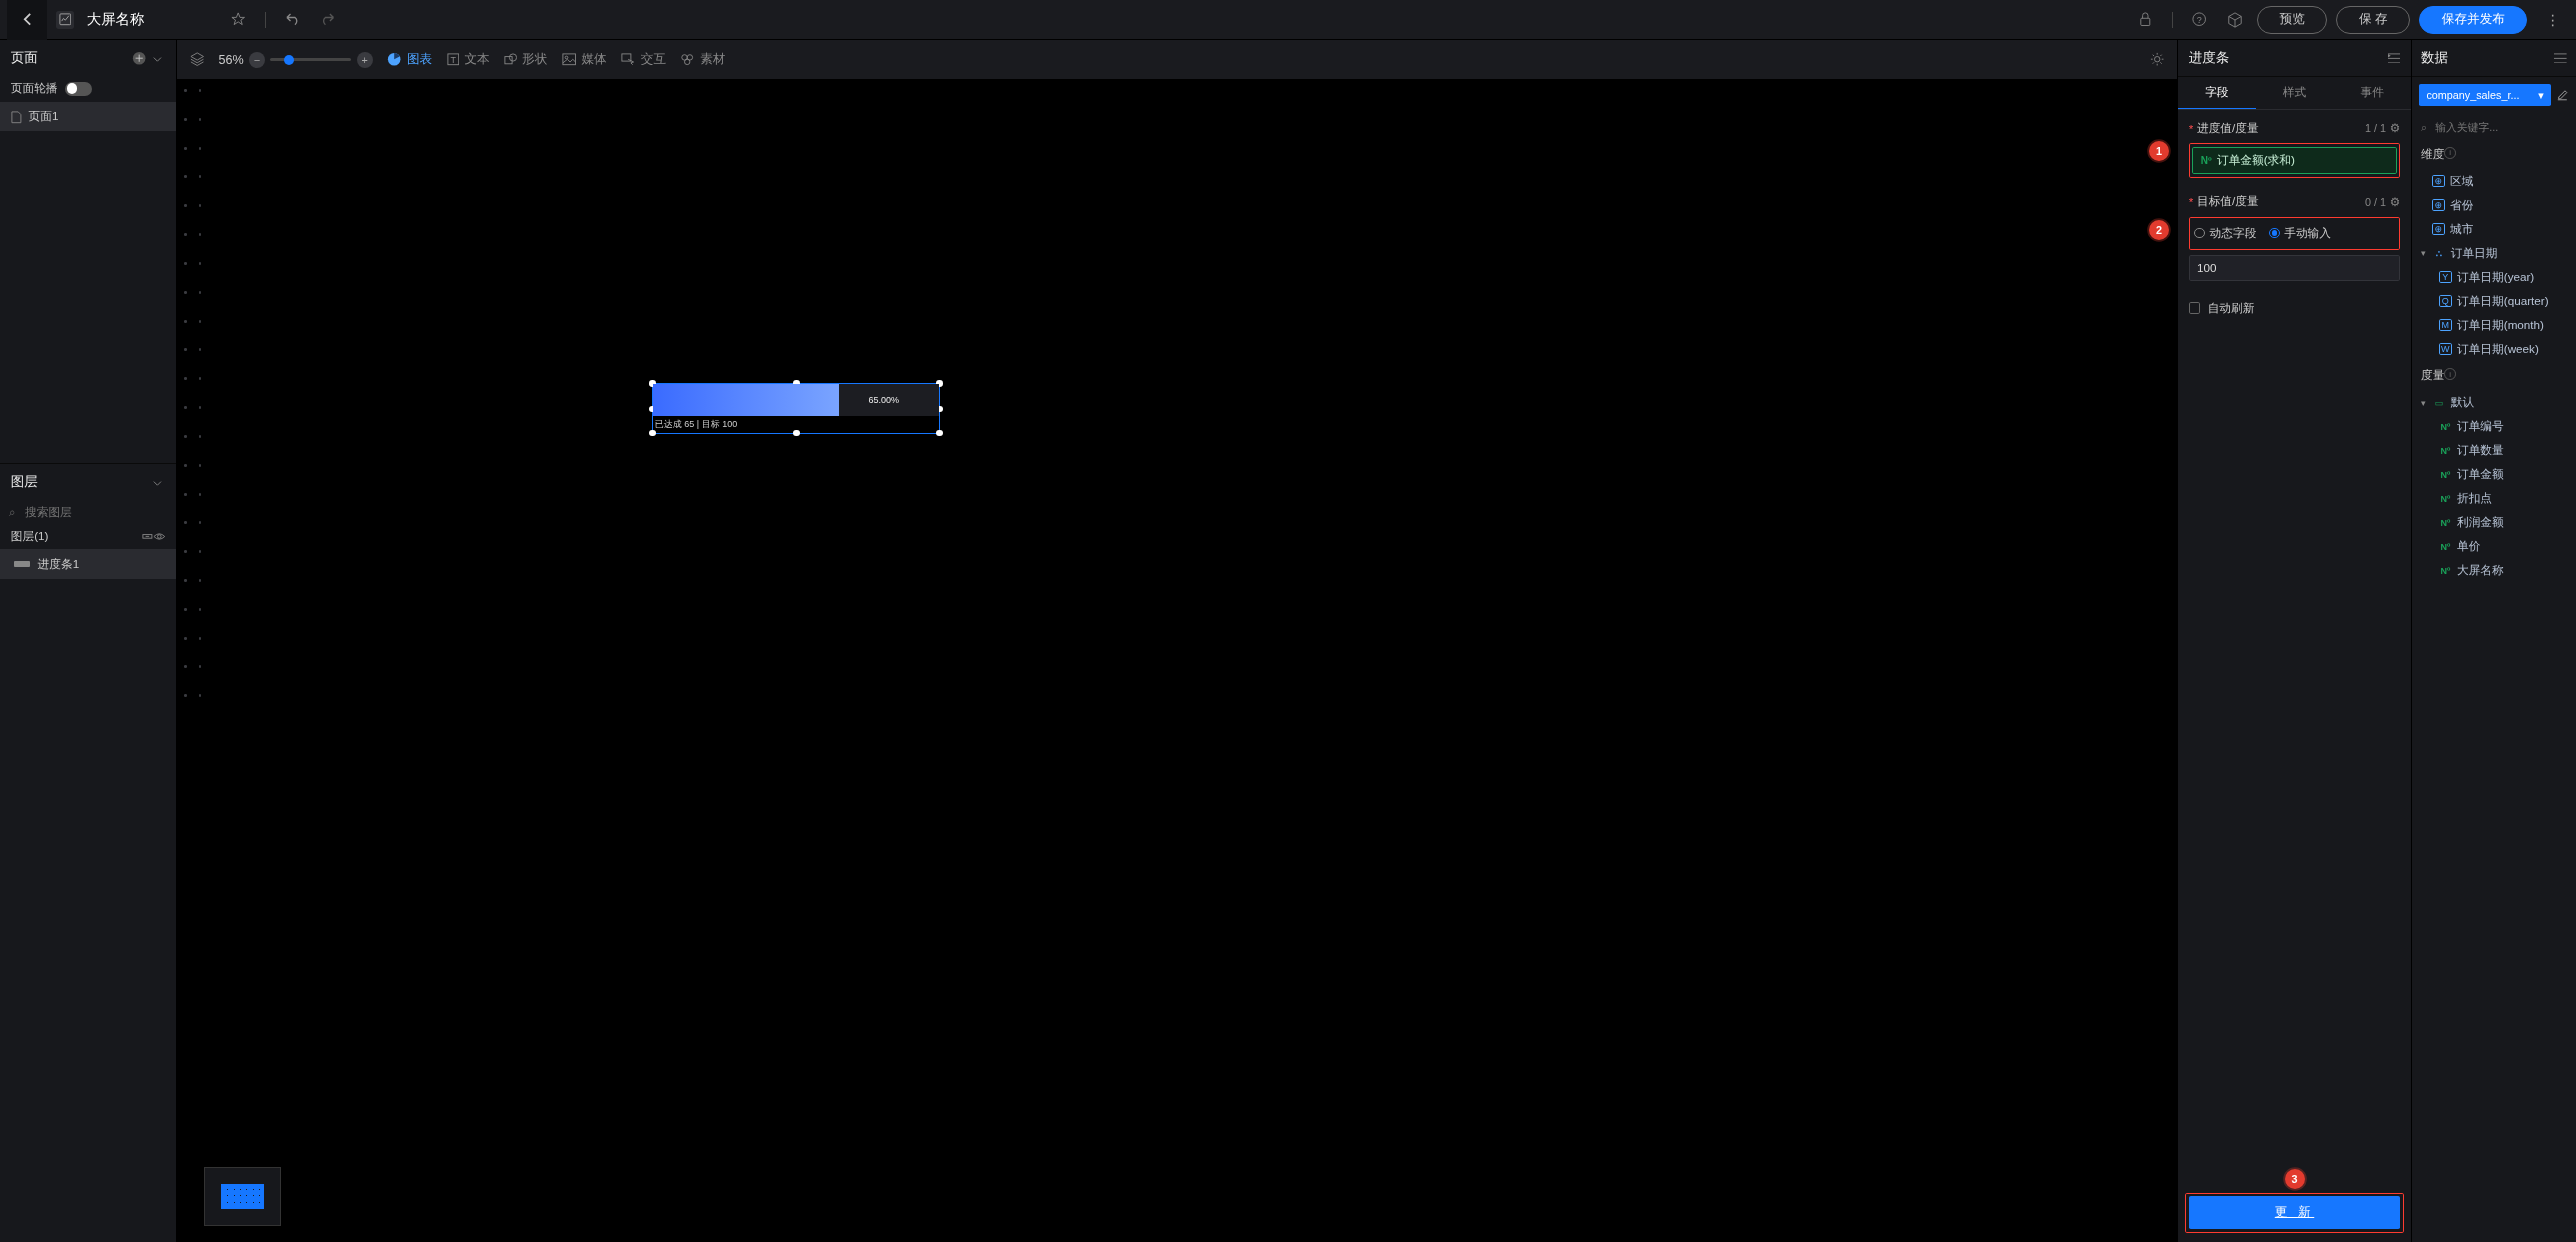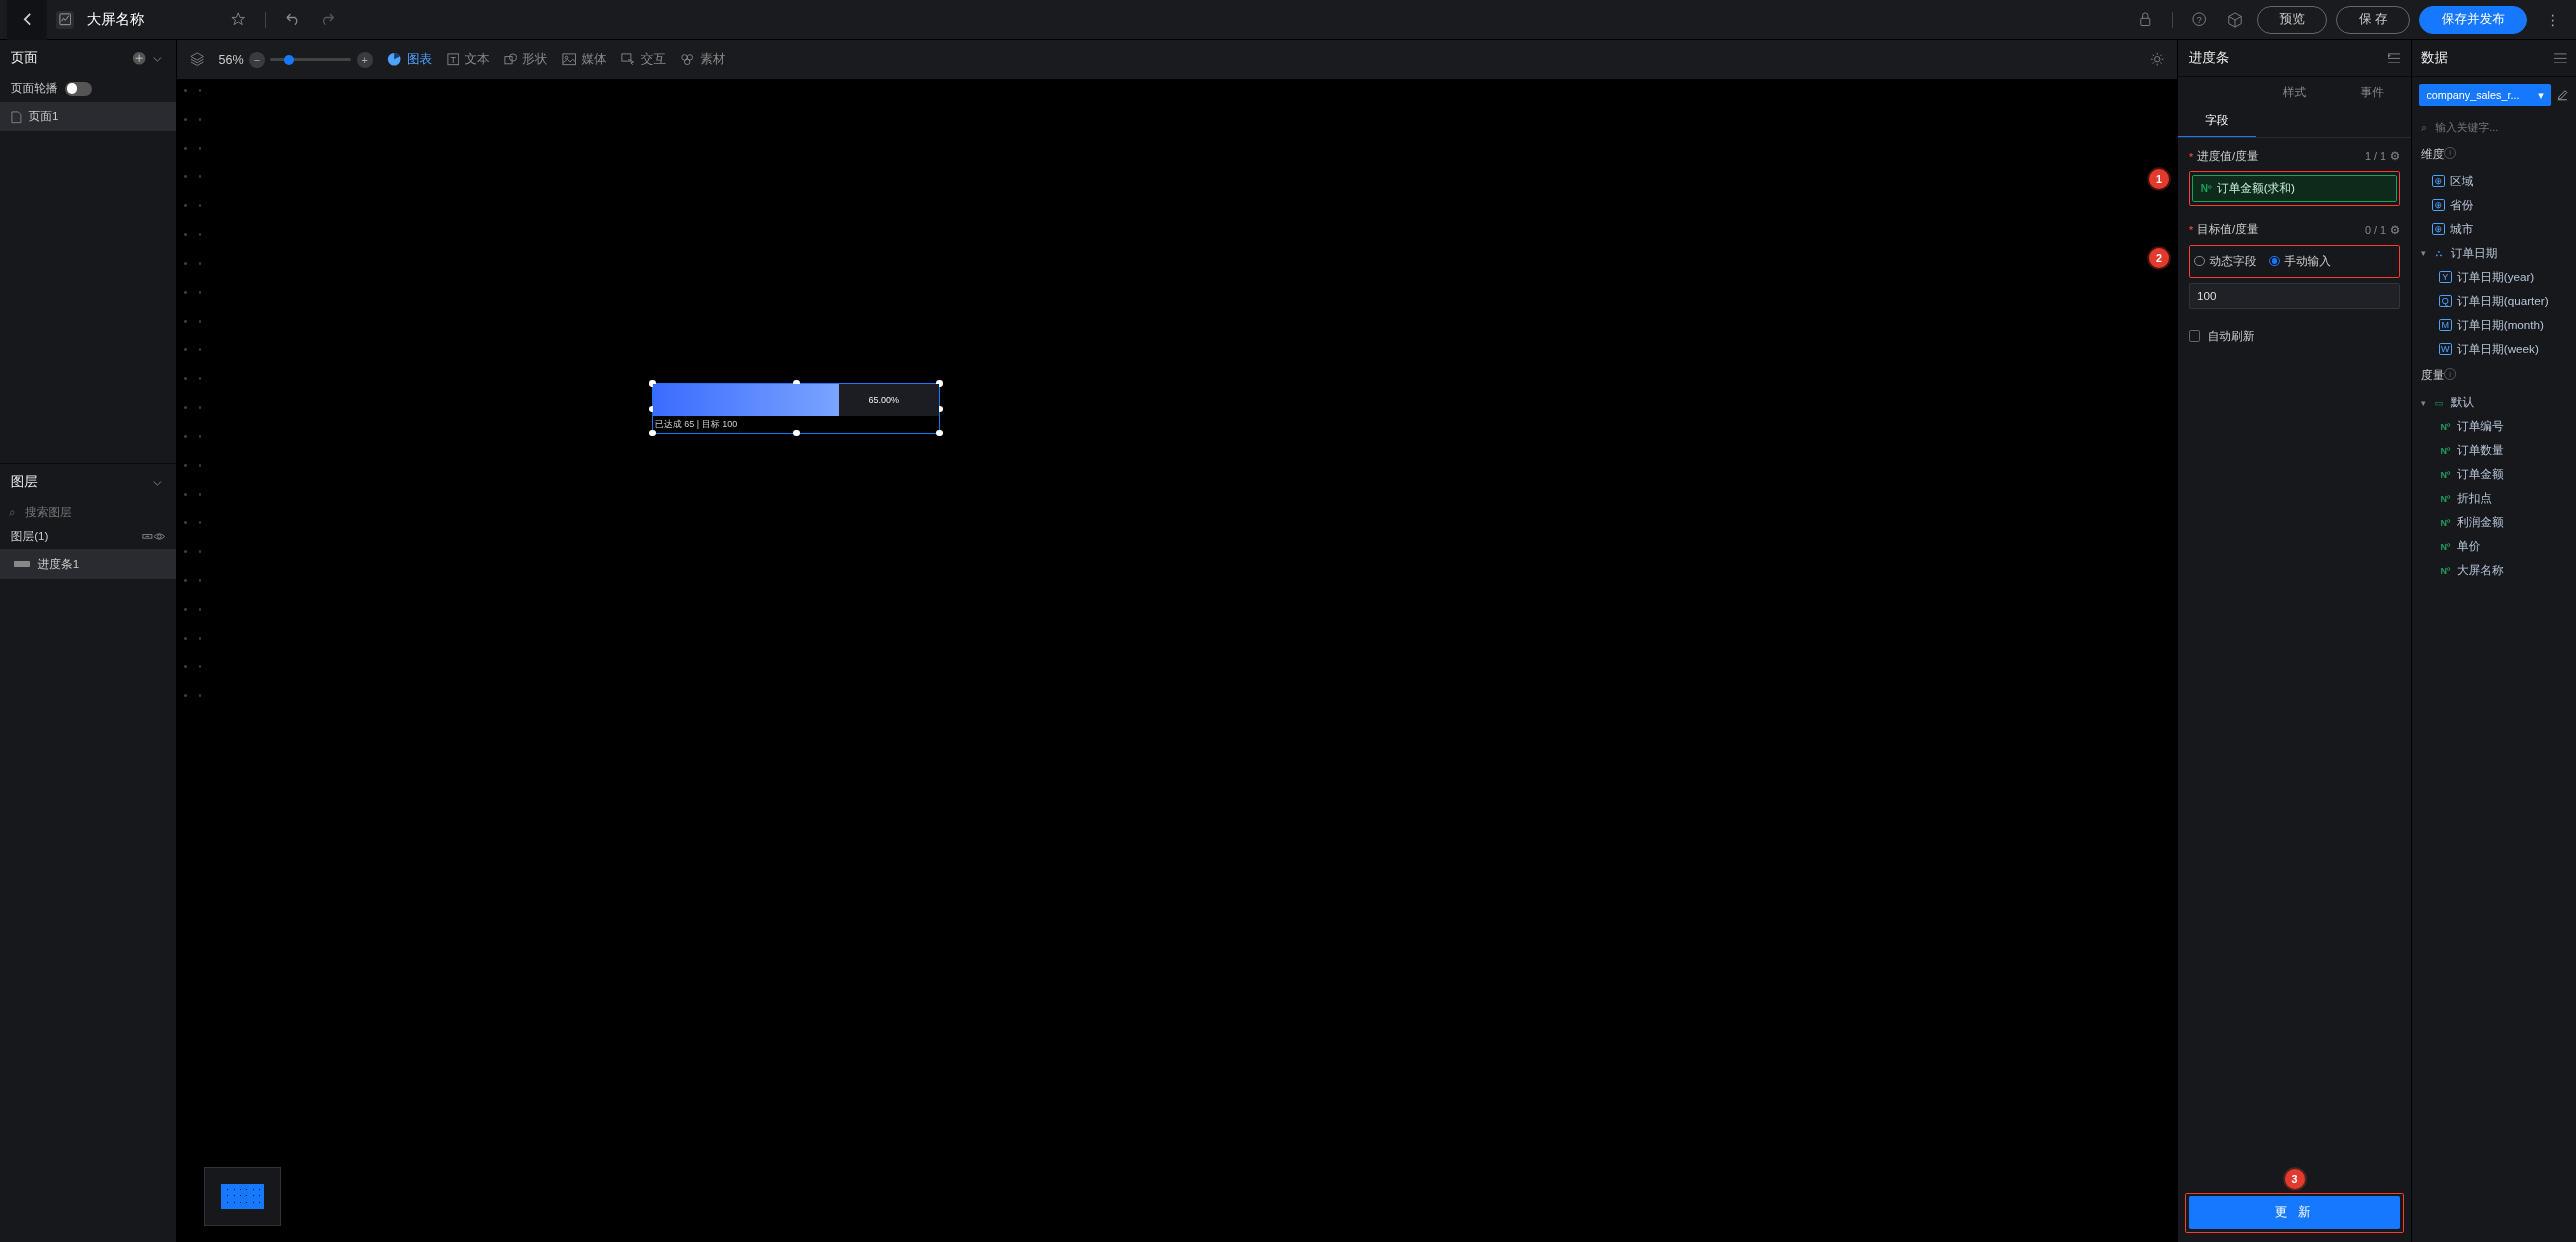--- a/index.html
+++ b/index.html
@@ -69,21 +69,21 @@
 
 .thumb-tray{position:absolute;left:27px;bottom:16px;width:77px;height:59px;background:#17181c;border:0.9px solid #333;display:flex;align-items:center;justify-content:center;}
 .thumb-tray .grid{width:43px;height:25px;background:repeating-linear-gradient(90deg,#1677ff 0 5.4px,transparent 5.4px 6.3px),repeating-linear-gradient(0deg,#1677ff 0 5.4px,transparent 5.4px 6.3px);border:0.9px solid #1677ff;}
 
 
 .props { width:234px; background:#17181c; display:flex; flex-direction:column; border-left:0.9px solid #000; position:relative;}
 .props .phead{display:flex;align-items:center;padding:9px 10.8px;font-size:13.5px;color:#eee;border-bottom:0.9px solid #0a0a0a;}
 .props .phead .grow{flex:1;}
 .tabs{display:flex;border-bottom:0.9px solid #2a2b30;}
 .tabs .tab{flex:1;text-align:center;padding:8px 0;font-size:11.7px;color:#888;cursor:pointer;}
-.tabs .tab.active{color:#fff;border-bottom:1.8px solid #1677ff;margin-top:28px;}
+.tabs .tab.active{color:#fff;border-bottom:1.8px solid #1677ff;}
 .field-block{padding:10.8px 10.8px;}
 .field-title{display:flex;align-items:center;font-size:11.7px;color:#ccc;margin-bottom:7.2px;}
 .field-title .req{color:#ff4d4f;margin-right:3.6px;}
 .field-title .grow{flex:1;}
 .field-title .cnt{color:#888;font-size:10.8px;margin-right:3.6px;}
 .pill{border:0.9px solid #1aa35a;background:#0e2a1b;color:#c8f0d7;border-radius:1.8px;padding:5.4px 7.2px;font-size:11.7px;display:flex;align-items:center;gap:5.4px;}
 .pill .no{color:#1aa35a;font-size:10px;font-weight:600;}
 .redbox{border:1.8px solid #ff3b30;border-radius:1.8px;padding:2.7px;}
 .marker{position:absolute;width:20px;height:20px;border-radius:50%;background:#e23b2e;color:#fff;font-size:10.8px;display:flex;align-items:center;justify-content:center;font-weight:600;box-shadow:0 0 0 1.8px rgba(226,59,46,0.3);}
 .radio-row{display:flex;align-items:center;gap:12.6px;padding:5.4px 1.8px;font-size:11.7px;color:#ccc;}
@@ -447,21 +447,21 @@
 
       <div class="chk-row">
         <span class="chk"></span>
         <span>自动刷新</span>
       </div>
 
       <div style="flex:1"></div>
       <div style="position:relative;">
         <div class="marker" style="left:50%;margin-left:-10px;top:-23.4px;">3</div>
         <div class="redbox" style="margin:0 7.2px 9px;">
-          <div class="update-btn" style="margin:0;">更 新</div>
+          <div class="update-btn" style="margin:0;text-decoration:underline;">更 新</div>
         </div>
       </div>
     </div>
 
     <div class="data">
       <div class="phead">
         <span>数据</span>
         <span class="grow"></span>
         <span style="color:#888;cursor:pointer;">
             <svg width="12.6" height="10.8" viewBox="0 0 14 12">

